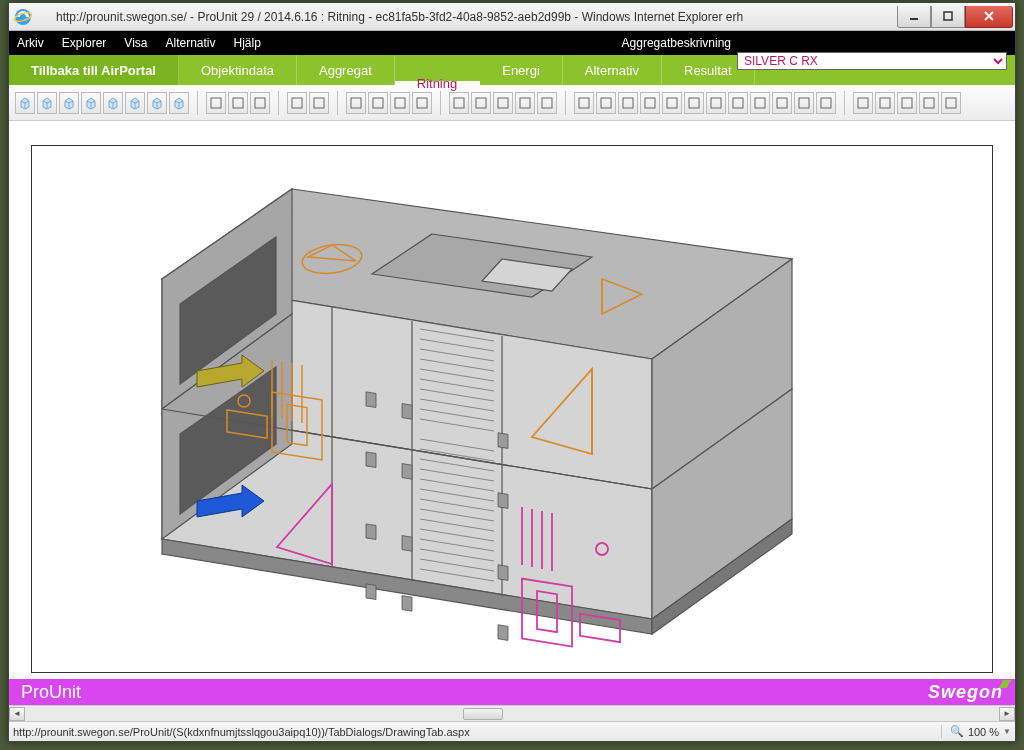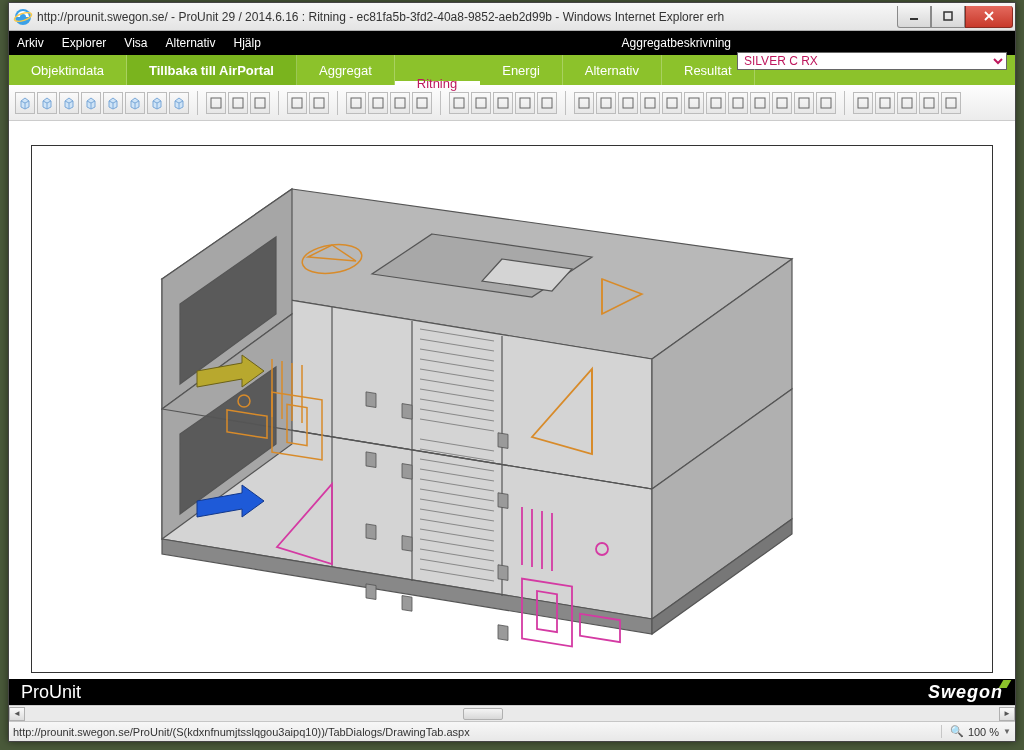--- a/index.html
+++ b/index.html
@@ -1,20 +1,20 @@
 <!DOCTYPE html>
 <html><head>
 <meta charset="utf-8">
 <style>
 * { margin: 0; padding: 0; box-sizing: border-box; }
 body { font-family: "Segoe UI", Tahoma, Arial, sans-serif; font-size: 12px; background: #4a5a3a; width: 1024px; height: 750px; overflow: hidden; }
 
 .window { position: absolute; top: 2px; left: 8px; width: 1008px; height: 740px; background: #fff; border: 1px solid #444; box-shadow: 0 0 8px rgba(0,0,0,0.5); }
 
-.titlebar { height: 28px; background: linear-gradient(#f7f7f7,#e4e4e4); display: flex; align-items: center; border-bottom: 1px solid #b0b0b0; }
+.titlebar { height: 28px; background: linear-gradient(#f7f7f7,#e4e4e4); display: flex; align-items: center; border-bottom: 1px solid #b0b0b0; gap: 19px; }
 .titlebar .ie-icon { width: 20px; height: 20px; margin: 0 4px; }
 .titlebar .title-text { flex: 1; font-size: 12px; color: #333; white-space: nowrap; overflow: hidden; text-overflow: ellipsis; }
 .winbtns { display: flex; height: 22px; margin-right: 2px; gap:0; }
 .winbtn { width: 34px; height: 22px; border: 1px solid #8a8a8a; border-top:none; background: linear-gradient(#f4f4f4,#d8d8d8); display:flex; align-items:center; justify-content:center; font-size:10px; color:#333; }
 .winbtn.close { width: 48px; background: linear-gradient(#e46a5e,#c8392b); color:#fff; border-color:#8a2b22; border-top-right-radius:3px; border-bottom-right-radius:3px;}
 .winbtn.min { border-bottom-left-radius:3px; }
 
 .menubar { height: 24px; background: #000; color: #fff; display:flex; align-items:center; padding: 12px 8px; font-size: 12px; }
 .menubar .mitem { margin-right: 18px; cursor: default; }
 .menubar .spacer { flex:1; }
@@ -27,21 +27,21 @@
 .tabbar .tab.active { background:#fff; color:#be185d;margin-top:26px; }
 
 .toolbar { height: 36px; background: linear-gradient(#fdfdfd,#ececec); border-bottom:1px solid #ccc; display:flex; align-items:center; padding: 0 6px; gap:2px; }
 .tbtn { width: 20px; height: 22px; border:1px solid #bcbcbc; background:linear-gradient(#fafafa,#e6e6e6); display:flex; align-items:center; justify-content:center; font-size:10px; color:#555; }
 .tbtn svg { width:14px; height:14px; }
 .tsep { width: 1px; height: 24px; background:#c0c0c0; margin: 0 6px; }
 
 .canvas-area { position:absolute; top: 118px; left: 0; right: 0; bottom: 62px; background:#fff; overflow:hidden; }
 .canvas-border { position:absolute; top: 24px; left: 22px; right: 22px; bottom: 6px; border:1px solid #333; background:#fff; }
 
-.footer-brand { position:absolute; left:0; right:0; bottom: 36px; height: 26px; background:#000000; color:#fff; display:flex; align-items:center; padding:0 12px; }
+.footer-brand { position:absolute; left:0; right:0; bottom: 36px; height: 26px; background:#d946ef; color:#fff; display:flex; align-items:center; padding:0 12px; }
 .footer-brand .spacer { flex:1; }
 .footer-brand .prounit { font-size:18px; font-weight:300; }
 .footer-brand .swegon { font-size:18px; font-weight:bold; font-style:italic; letter-spacing:1px; position:relative;margin-left:9px; }
 .footer-brand .swegon::after { content:""; position:absolute; top:-2px; right:-6px; width:8px; height:8px; background:#8cc22b; transform: skewX(-30deg); }
 
 .hscroll { position:absolute; left:0; right:0; bottom: 20px; height:16px; background:#f0f0f0; border-top:1px solid #ccc; display:flex; align-items:center; }
 .hscroll .arrow { width:16px; height:14px; background:linear-gradient(#fafafa,#ddd); border:1px solid #b0b0b0; display:flex; align-items:center; justify-content:center; font-size:8px; color:#555; }
 .hscroll .track { flex:1; height:14px; background:#eaeaea; position:relative; }
 .hscroll .thumb { position:absolute; left:45%; width:40px; height:12px; top:1px; background:linear-gradient(#f4f4f4,#d8d8d8); border:1px solid #b0b0b0; border-radius:2px;}
 
@@ -93,22 +93,22 @@
     <span class="mitem">Alternativ</span>
     <span class="mitem">Hjälp</span>
     <span class="spacer"></span>
     <span class="agg-label">Aggregatbeskrivning</span>
     <select class="agg-select">
       <option>SILVER C RX</option>
     </select>
   </div>
 
   <div class="tabbar">
+    <div class="tab home">Tillbaka till AirPortal</div>
     <div class="tab">Objektindata</div>
-    <div class="tab home">Tillbaka till AirPortal</div>
     <div class="tab">Aggregat</div>
     <div class="tab active">Ritning</div>
     <div class="tab">Energi</div>
     <div class="tab">Alternativ</div>
     <div class="tab">Resultat</div>
   </div>
 
   <div class="toolbar" id="toolbar">
       <div class="tbtn">
         <svg viewBox="0 0 14 14">

